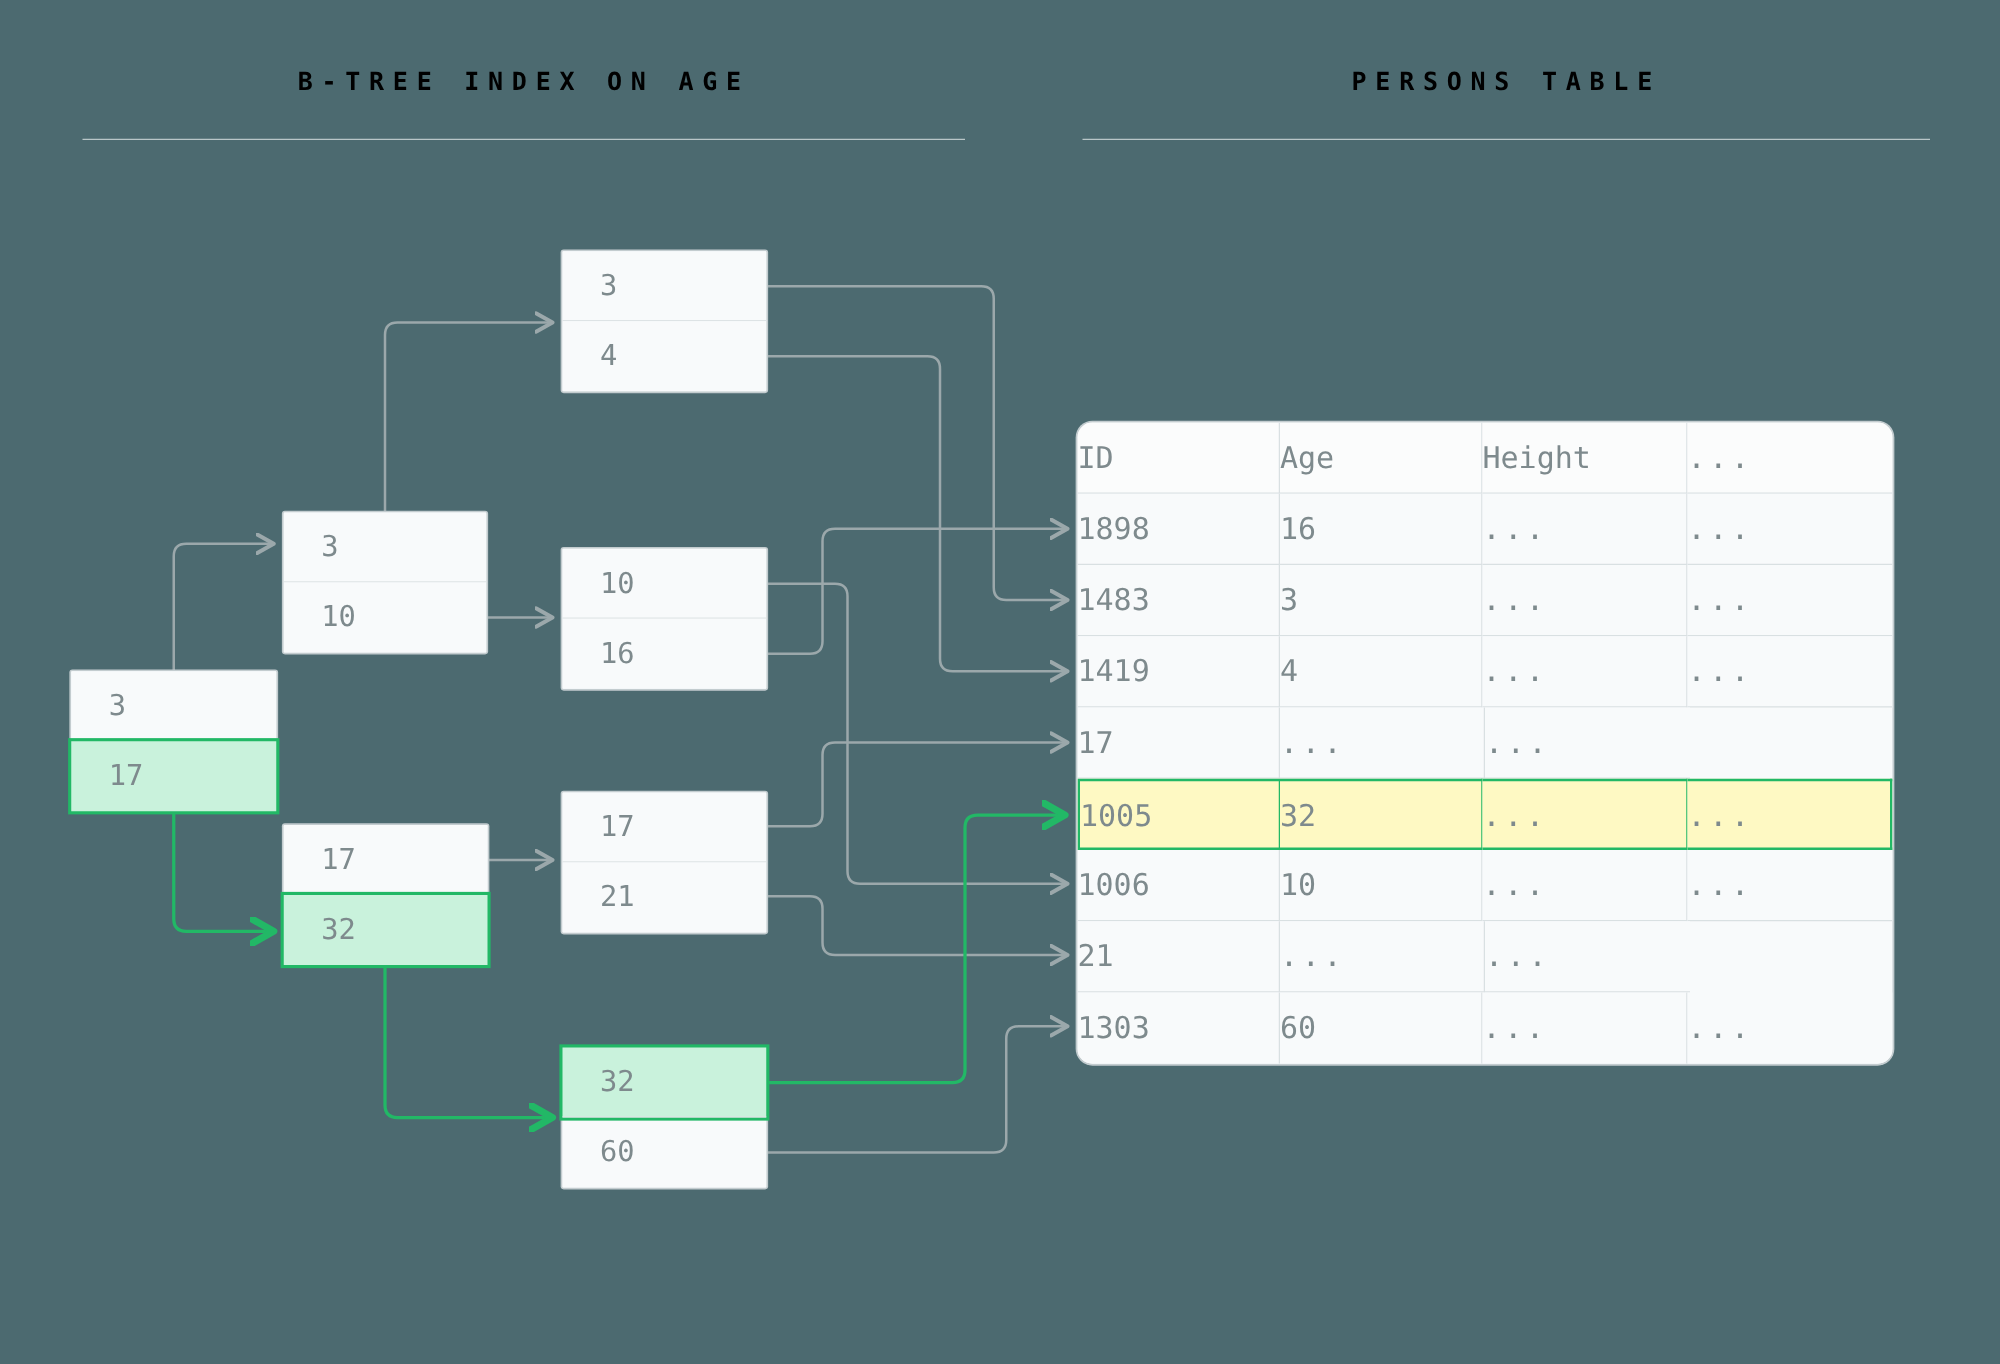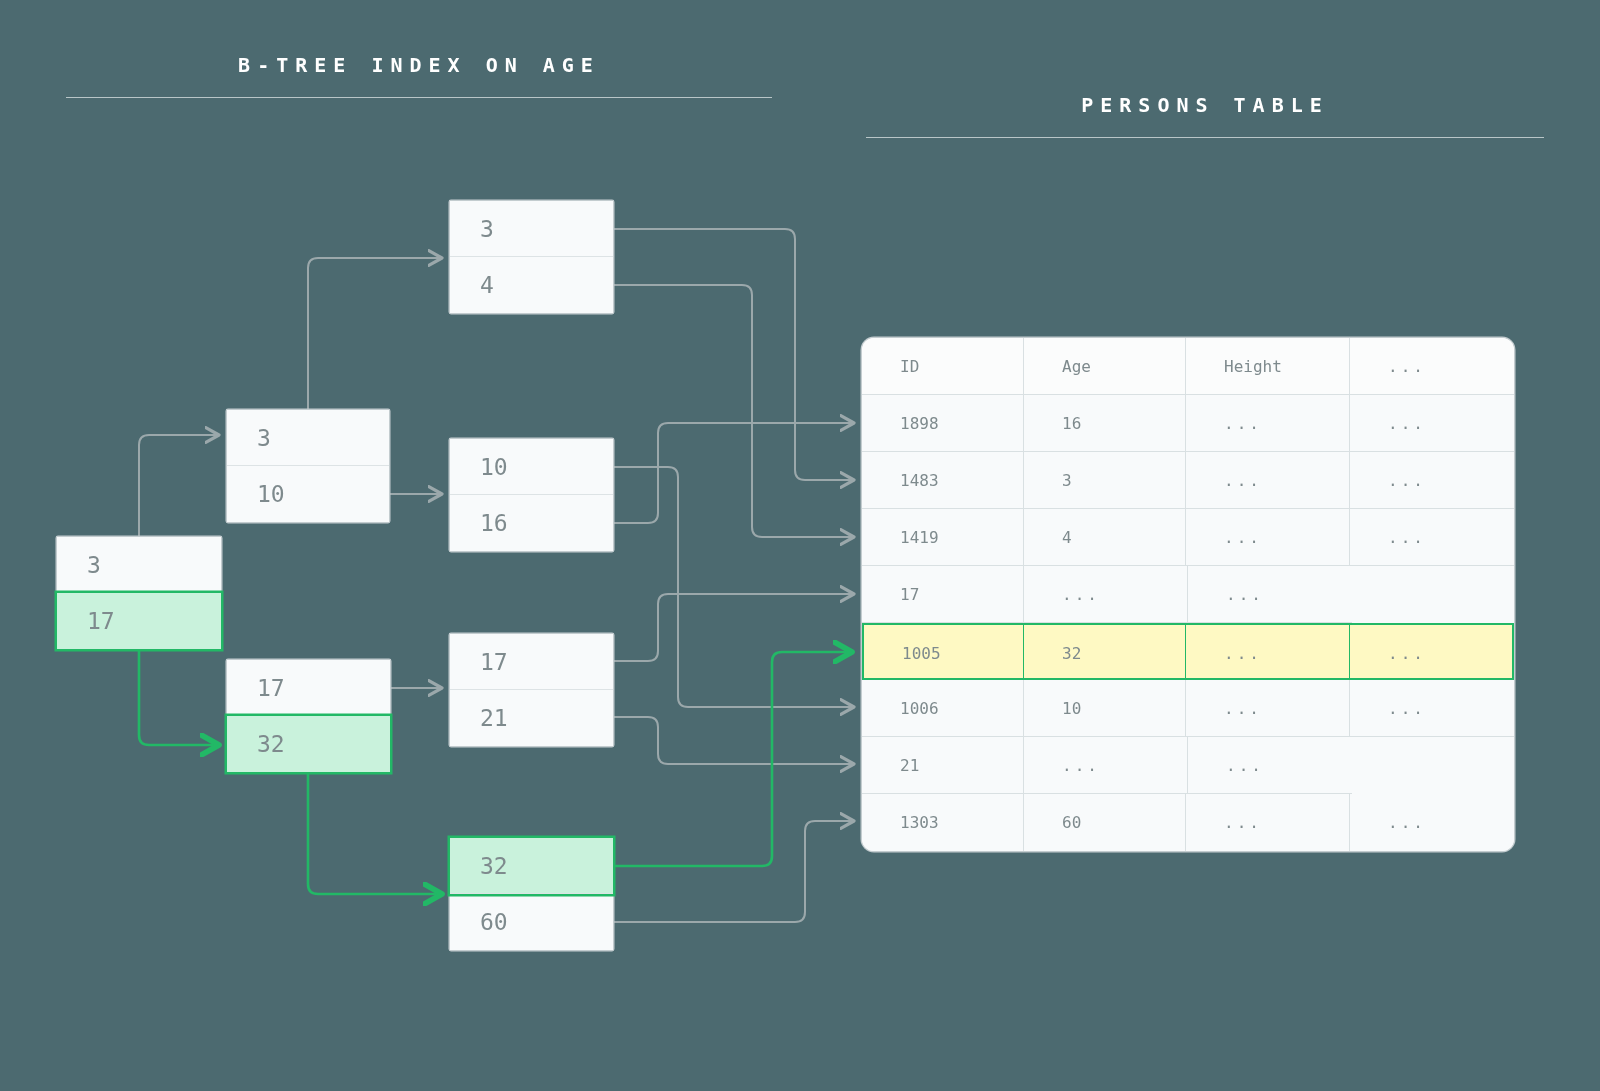--- a/index.html
+++ b/index.html
@@ -13,30 +13,30 @@
     height: 1091px;
     background: #4c6a70;
     font-family: "DejaVu Sans Mono", "Liberation Mono", monospace;
     overflow: hidden;
   }
 
   
   .heading {
     position: absolute;
     text-align: center;
-    color: #ffffff;
+    color: #000000;
     font-size: 20px;
     letter-spacing: 7px;
     font-weight: 700;
     text-transform: uppercase;
-    padding-bottom: 20px;
+    padding-bottom: 34px;
     border-bottom: 1.5px solid #b9c6c8;
   }
   #heading-index { left: 66px;  top: 53px;  width: 706px; }
-  #heading-table { left: 866px; top: 53px;  width: 678px; margin-top: 40px; }
+  #heading-table { left: 866px; top: 53px;  width: 678px; }
 
   
   .edges {
     position: absolute;
     left: 0; top: 0;
     width: 1600px; height: 1091px;
     pointer-events: none;
   }
 
   
@@ -80,23 +80,22 @@
     background: #f8fafb;
     border-radius: 12px;
     box-shadow: 0 0 0 1.5px #c3cccf;
     overflow: hidden;
   }
   .trow { display: flex; }
   .trow .tcell {
     flex: 0 0 auto;
     height: 57px;
     line-height: 57px;
-    font-size: 16px;
+    font-size: 24px;
     color: #7e8a8d;
-    padding-left: 38px;
     box-sizing: border-box;
     border-bottom: 1.5px solid #d9e0e2;
     border-right: 1.5px solid #d9e0e2;
     background: #f8fafb;
   }
   .trow .tcell:last-child { border-right: none; }
   .trow:last-child .tcell { border-bottom: none; }
   .trow.header .tcell { background: #fbfcfc; }
   .trow.hl { position: relative; z-index: 4; }
   .trow.hl .tcell {

